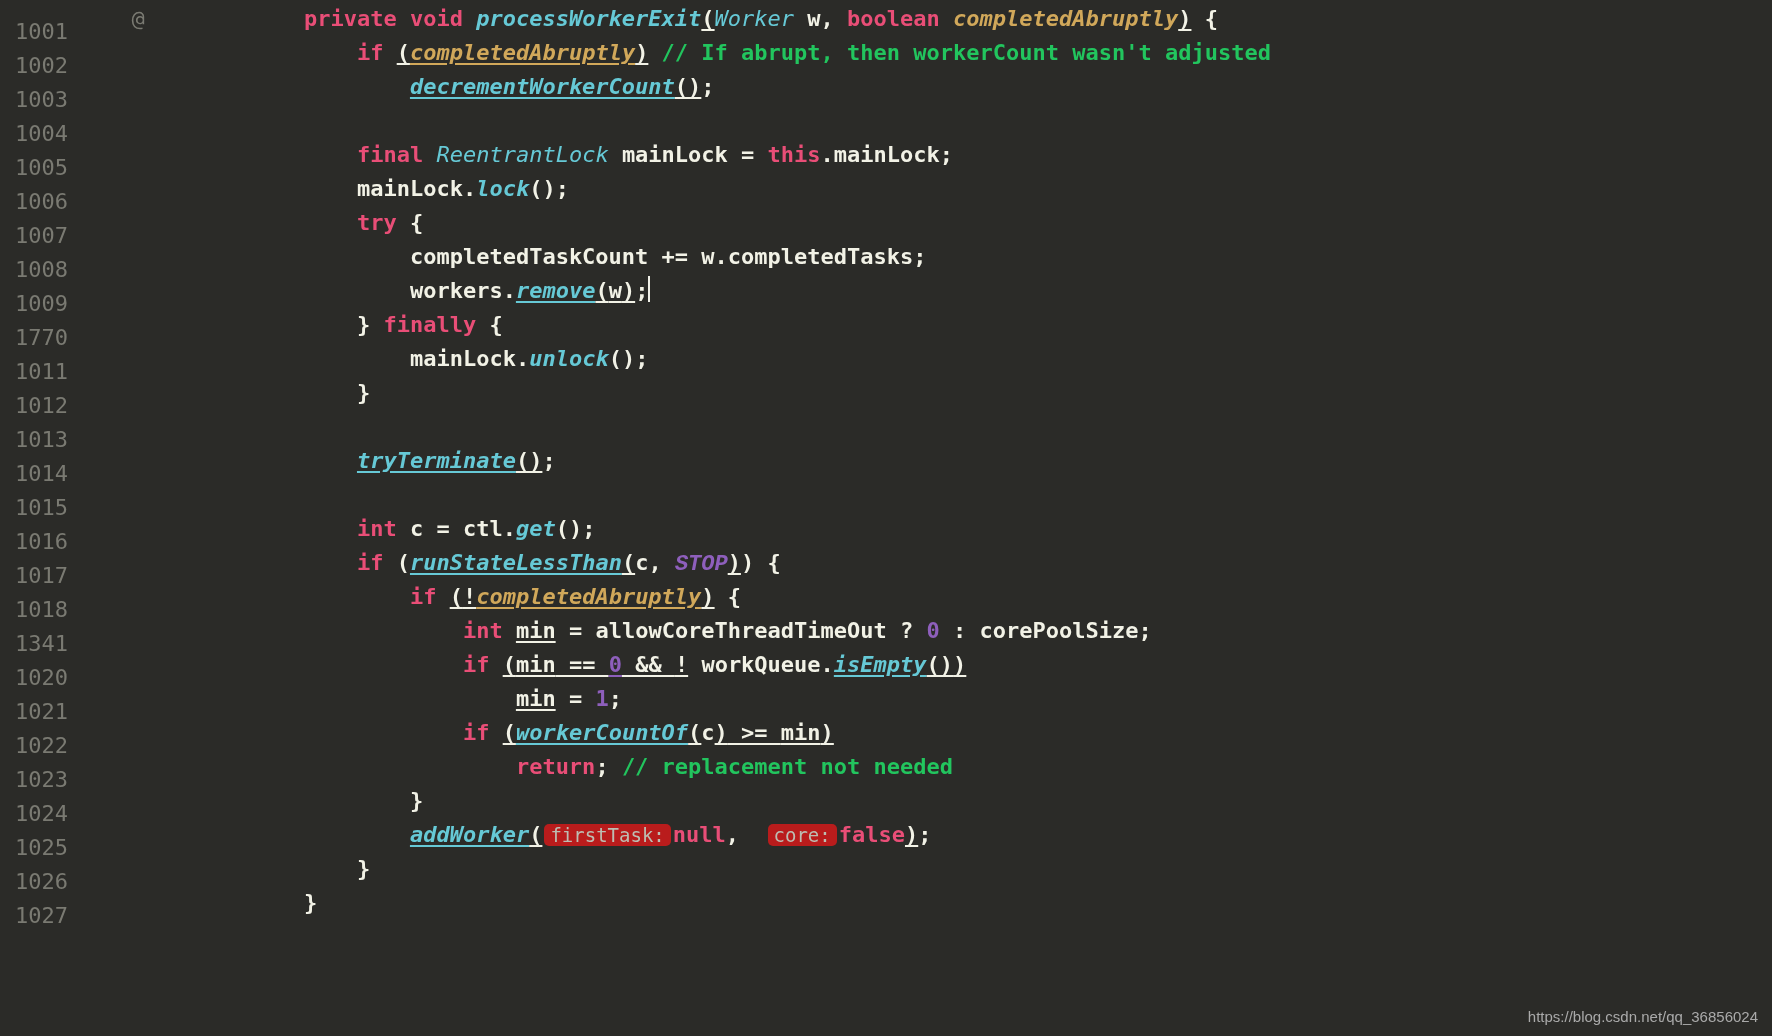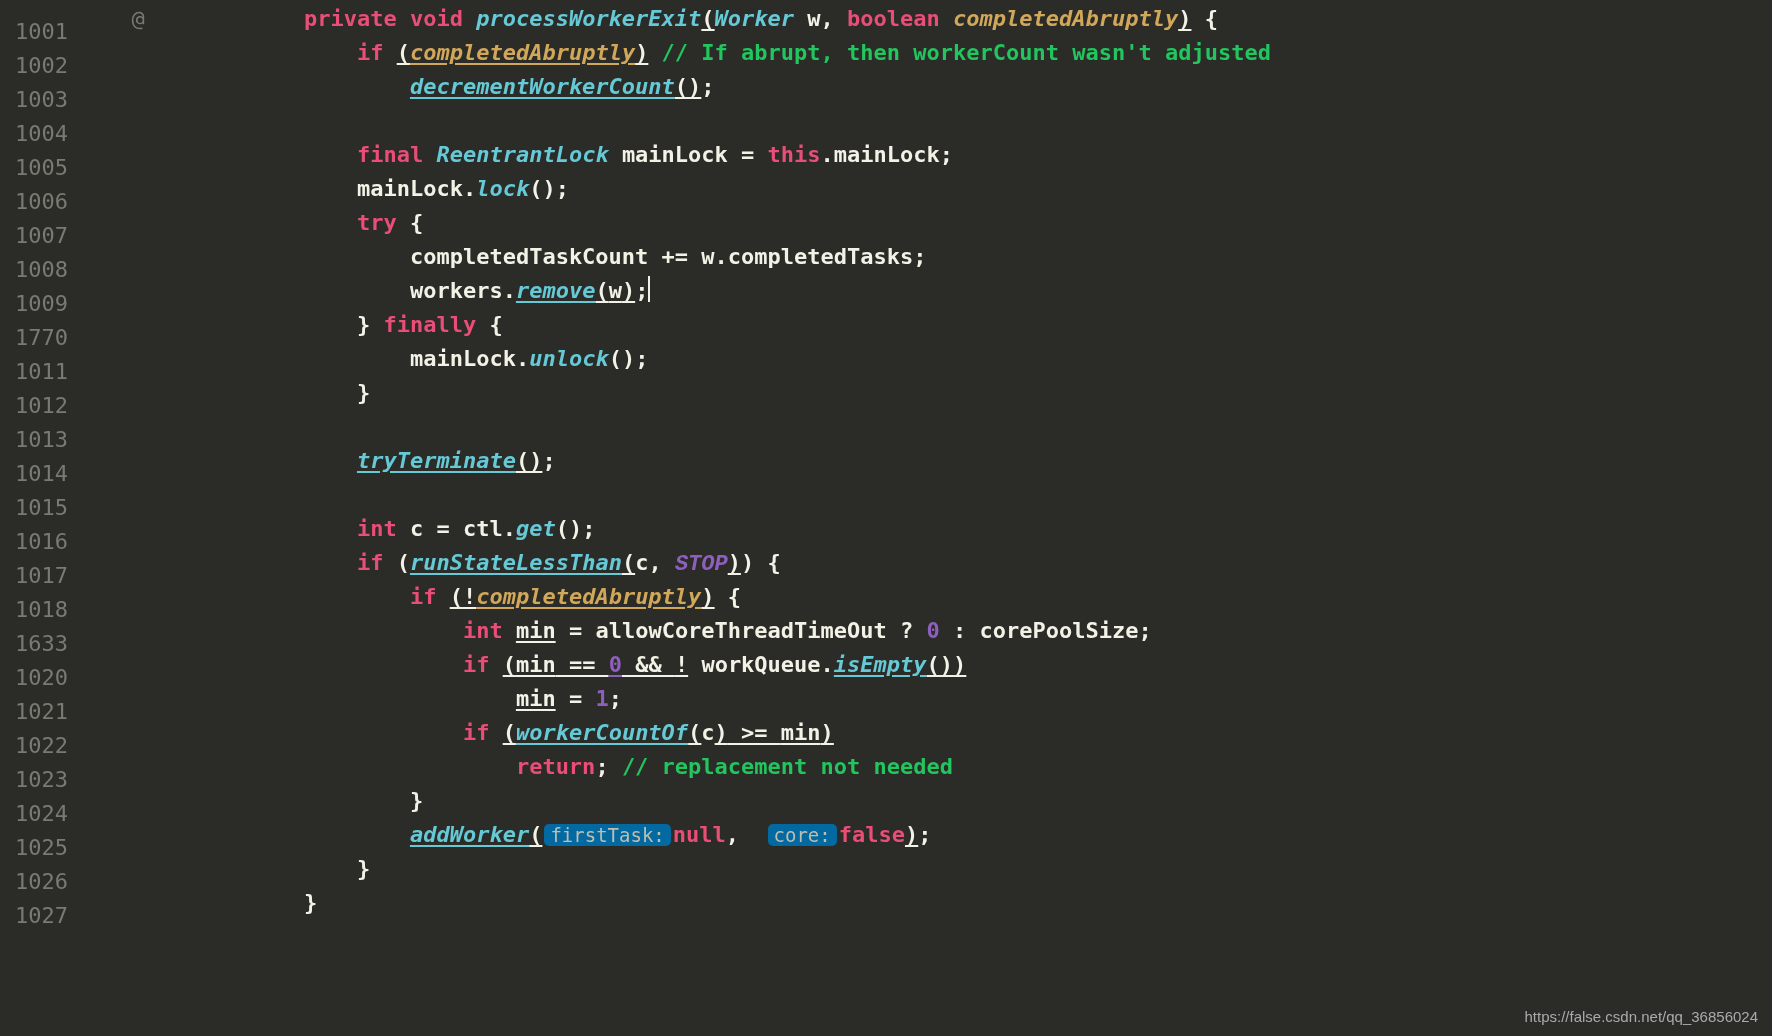--- a/index.html
+++ b/index.html
@@ -26,31 +26,31 @@
   .marker-col {
     width: 120px;
     color: #7a7a72;
     padding-top:2px;
   }
   .marker-col div { height: 34px; text-align: center;}
   .code { white-space: pre; padding-top:2px;}
   .code .line { height: 34px; }
   .kw   { color: #e94e77; font-weight: bold; margin-top: 32px; }
   .fn   { color: #66c9d6; font-style: italic; font-weight: bold;} 
-  .type { color: #66c9d6; font-style: italic; font-weight: bold;}
+  .type { color: #66c9d6; font-style: italic; font-weight: normal;}
   .param{ color: #d1a85a; font-style: italic; font-weight: bold;}
   .ident{ color: #f2f2e6; font-weight: bold;}
   .op   { color: #f2f2e6; font-weight: bold;}
   .punc { color: #f2f2e6; font-weight: bold;}
   .cmt  { color: #22c55e; font-weight: bold;}
   .const{ color: #8e5fbc; font-style: italic; font-weight: bold; font-family: Liberation Mono, monospace;}
   .num  { color: #8e5fbc; font-weight: bold;}
   .und  { text-decoration: underline; text-decoration-thickness: 2px; text-underline-offset: 3px; }
   .hint {
-    background: #0369a1;
+    background: #b91c1c;
     color: #bdbdb2;
     border-radius: 5px;
     padding: 0 6px;
     font-size: 19px;
     margin: 0 2px;
     font-style: normal;
     font-weight: normal;
   }
   .cursor {
     display:inline-block;
@@ -83,21 +83,21 @@
       <div>1009</div>
       <div>1770</div>
       <div>1011</div>
       <div>1012</div>
       <div>1013</div>
       <div>1014</div>
       <div>1015</div>
       <div>1016</div>
       <div>1017</div>
       <div>1018</div>
-      <div>1633</div>
+      <div>1341</div>
       <div>1020</div>
       <div>1021</div>
       <div>1022</div>
       <div>1023</div>
       <div>1024</div>
       <div>1025</div>
       <div>1026</div>
       <div>1027</div>
     </div>
   <div class="marker-col" id="markers">
@@ -125,13 +125,13 @@
       <div></div>
       <div></div>
       <div></div>
       <div></div>
       <div></div>
       <div></div>
     </div>
   <div class="code" id="code"><div class="line"><span>        </span><span class="kw">private </span><span class="kw">void </span><span class="fn">processWorkerExit</span><span class="punc und">(</span><span class="type">Worker </span><span class="ident">w</span><span class="punc">, </span><span class="kw">boolean </span><span class="param">completedAbruptly</span><span class="punc und">)</span><span class="punc"> {</span></div><div class="line"><span>        </span><span class="">    </span><span class="kw">if </span><span class="punc und">(</span><span class="param und">completedAbruptly</span><span class="punc und">)</span><span class="cmt"> // If abrupt, then workerCount wasn't adjusted</span></div><div class="line"><span>        </span><span class="">        </span><span class="fn und">decrementWorkerCount</span><span class="punc und">()</span><span class="punc">;</span></div><div class="line"><span>        </span></div><div class="line"><span>        </span><span class="">    </span><span class="kw">final </span><span class="type">ReentrantLock </span><span class="ident">mainLock </span><span class="op">= </span><span class="kw">this</span><span class="punc">.</span><span class="ident">mainLock</span><span class="punc">;</span></div><div class="line"><span>        </span><span class="">    </span><span class="ident">mainLock</span><span class="punc">.</span><span class="fn">lock</span><span class="punc">();</span></div><div class="line"><span>        </span><span class="">    </span><span class="kw">try </span><span class="punc">{</span></div><div class="line"><span>        </span><span class="">        </span><span class="ident">completedTaskCount </span><span class="op">+= </span><span class="ident">w</span><span class="punc">.</span><span class="ident">completedTasks</span><span class="punc">;</span></div><div class="line"><span>        </span><span class="">        </span><span class="ident">workers</span><span class="punc">.</span><span class="fn und">remove</span><span class="punc und">(</span><span class="ident und">w</span><span class="punc und">)</span><span class="punc">;</span><span class="cursor"></span></div><div class="line"><span>        </span><span class="">    </span><span class="punc">} </span><span class="kw">finally </span><span class="punc">{</span></div><div class="line"><span>        </span><span class="">        </span><span class="ident">mainLock</span><span class="punc">.</span><span class="fn">unlock</span><span class="punc">();</span></div><div class="line"><span>        </span><span class="">    </span><span class="punc">}</span></div><div class="line"><span>        </span></div><div class="line"><span>        </span><span class="">    </span><span class="fn und">tryTerminate</span><span class="punc und">()</span><span class="punc">;</span></div><div class="line"><span>        </span></div><div class="line"><span>        </span><span class="">    </span><span class="kw">int </span><span class="ident">c </span><span class="op">= </span><span class="ident">ctl</span><span class="punc">.</span><span class="fn">get</span><span class="punc">();</span></div><div class="line"><span>        </span><span class="">    </span><span class="kw">if </span><span class="punc">(</span><span class="fn und">runStateLessThan</span><span class="punc und">(</span><span class="ident">c</span><span class="punc">, </span><span class="const">STOP</span><span class="punc und">)</span><span class="punc">) {</span></div><div class="line"><span>        </span><span class="">        </span><span class="kw">if </span><span class="punc und">(</span><span class="op und">!</span><span class="param und">completedAbruptly</span><span class="punc und">)</span><span class="punc"> {</span></div><div class="line"><span>        </span><span class="">            </span><span class="kw">int </span><span class="ident und">min</span><span class="op"> = </span><span class="ident">allowCoreThreadTimeOut </span><span class="op">? </span><span class="num">0</span><span class="op"> : </span><span class="ident">corePoolSize</span><span class="punc">;</span></div><div class="line"><span>        </span><span class="">            </span><span class="kw">if </span><span class="punc und">(</span><span class="ident und">min</span><span class="op und"> == </span><span class="num und">0</span><span class="op und"> &amp;&amp; </span><span class="op und">!</span><span class="ident"> workQueue</span><span class="punc">.</span><span class="fn und">isEmpty</span><span class="punc und">()</span><span class="punc und">)</span></div><div class="line"><span>        </span><span class="">                </span><span class="ident und">min</span><span class="op"> = </span><span class="num">1</span><span class="punc">;</span></div><div class="line"><span>        </span><span class="">            </span><span class="kw">if </span><span class="punc und">(</span><span class="fn und">workerCountOf</span><span class="punc und">(</span><span class="ident">c</span><span class="punc und">)</span><span class="op und"> &gt;= </span><span class="ident und">min</span><span class="punc und">)</span></div><div class="line"><span>        </span><span class="">                </span><span class="kw">return</span><span class="punc">; </span><span class="cmt">// replacement not needed</span></div><div class="line"><span>        </span><span class="">        </span><span class="punc">}</span></div><div class="line"><span>        </span><span class="">        </span><span class="fn und">addWorker</span><span class="punc und">(</span><span class="hint">firstTask:</span><span class="kw">null</span><span class="punc">,  </span><span class="hint">core:</span><span class="kw">false</span><span class="punc und">)</span><span class="punc">;</span></div><div class="line"><span>        </span><span class="">    </span><span class="punc">}</span></div><div class="line"><span>        </span><span class="punc">}</span></div></div>
 </div>
 
-<div class="watermark">https://false.csdn.net/qq_36856024</div>
+<div class="watermark">https://blog.csdn.net/qq_36856024</div>
 
 </body></html>

